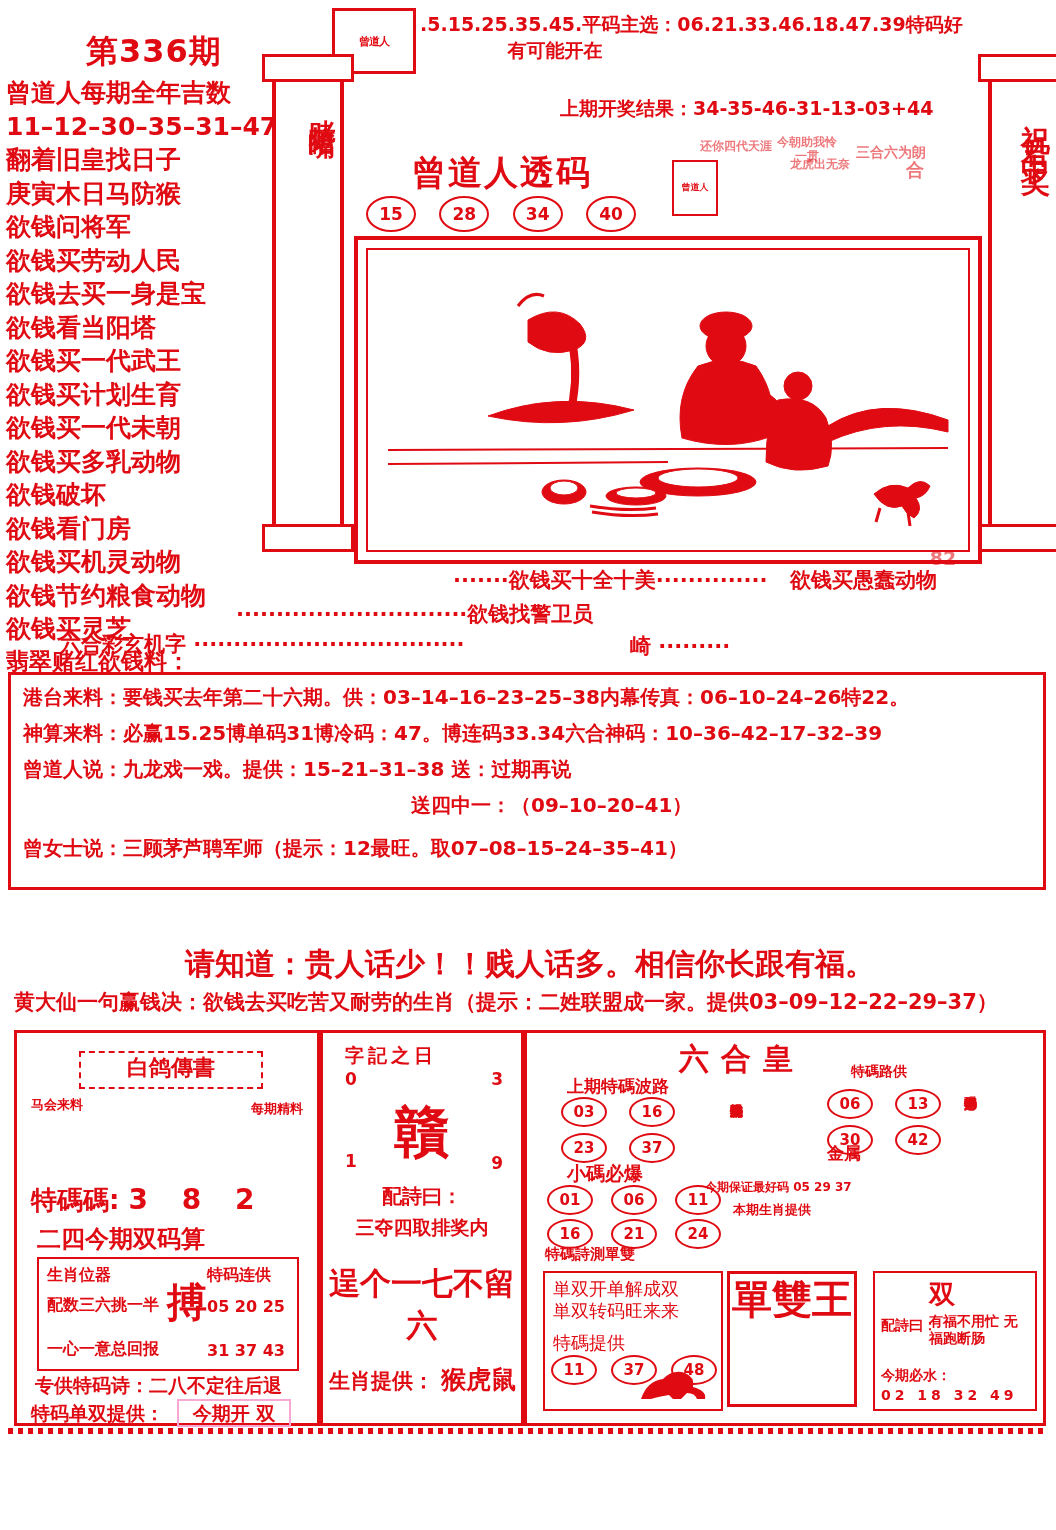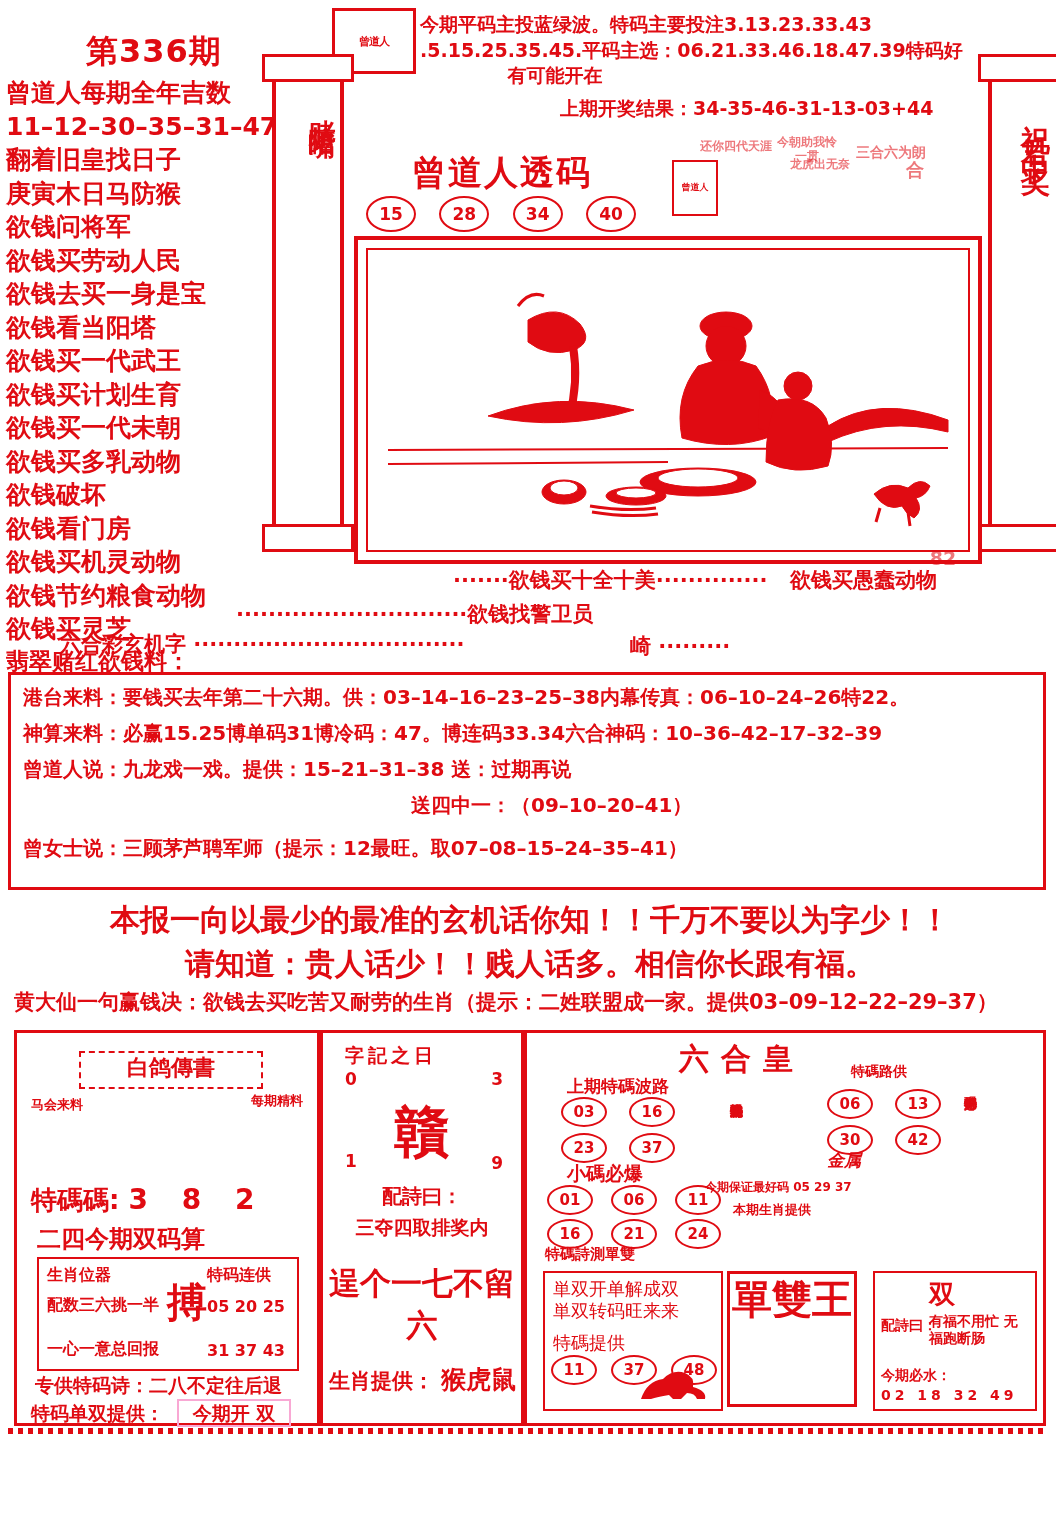--- a/index.html
+++ b/index.html
@@ -199,21 +199,20 @@
 
 <div class="page">
 
   <div class="issue">第336期</div>
 
   <div class="seal-top">
     <span>曾道人</span>
   </div>
 
   <div class="top-note">
-    <div>今期平码主投蓝绿波。特码主要投注3.13.23.33.43</div>
     <div class="l2">.5.15.25.35.45.平码主选：06.21.33.46.18.47.39特码好</div>
     <div class="l3">有可能开在</div>
   </div>
 
   <div class="prev-result">上期开奖结果：34-35-46-31-13-03+44</div>
 
   <div class="left-col">
     <div>曾道人每期全年吉数</div>
     <div>11–12–30–35–31–47</div>
     <div>翻着旧皇找日子</div>
@@ -320,30 +319,29 @@
   </div>
 
   <div class="infobox">
     <div class="row">港台来料：要钱买去年第二十六期。供：03–14–16–23–25–38内幕传真：06–10–24–26特22。</div>
     <div class="row">神算来料：必赢15.25博单码31博冷码：47。博连码33.34六合神码：10–36–42–17–32–39</div>
     <div class="row">曾道人说：九龙戏一戏。提供：15–21–31–38 送：过期再说</div>
     <div class="row center">送四中一：（09–10–20–41）</div>
     <div class="row last">曾女士说：三顾茅芦聘军师（提示：12最旺。取07–08–15–24–35–41）</div>
   </div>
 
-  <div class="slogan1">本报一向以最少的最准的玄机话你知！！千万不要以为字少！！</div>
   <div class="slogan2">请知道：贵人话少！！贱人话多。相信你长跟有福。</div>
   <div class="huang">黄大仙一句赢钱决：欲钱去买吃苦又耐劳的生肖（提示：二姓联盟成一家。提供03–09–12–22–29–37）</div>
 
   <div class="panels">
 
     <div class="panel p1">
       <div class="title">白鸽傳書</div>
       <div style="position:absolute;left:14px;top:64px;font-size:13px;font-weight:bold;line-height:1.3;">马会来料</div>
-      <div style="position:absolute;right:14px;top:60px;font-size:13px;font-weight:bold;line-height:1.3;">每期精料</div>
+      <div style="position:absolute;right:14px;top:68px;font-size:13px;font-weight:bold;line-height:1.3;">每期精料</div>
 
       <div class="bigcode">
         <span>特碼碼:</span>
         <span class="nums">3 8 2</span>
       </div>
       <div class="sub">二四今期双码算</div>
 
       <div class="cellbox">
         <div class="c" style="left:8px;top:6px;">生肖位器</div>
         <div class="c" style="left:168px;top:6px;">特码连供</div>
@@ -394,21 +392,21 @@
 
       <div class="ovalrow" style="left:300px;top:56px;">
         <div class="oval">06</div>
         <div class="oval">13</div>
       </div>
       <div class="ovalrow" style="left:300px;top:92px;">
         <div class="oval">30</div>
         <div class="oval">42</div>
       </div>
 
-      <div class="sec" style="left:300px;top:116px;font-style:italic;">金属</div>
+      <div class="sec" style="left:300px;top:109px;">金属</div>
       <div class="sec" style="left:40px;top:128px;font-size:19px;">小碼必爆</div>
 
       <div class="ovalrow" style="left:20px;top:152px;gap:18px;">
         <div class="oval">01</div>
         <div class="oval">06</div>
         <div class="oval">11</div>
       </div>
       <div class="ovalrow" style="left:20px;top:186px;gap:18px;">
         <div class="oval">16</div>
         <div class="oval">21</div>

